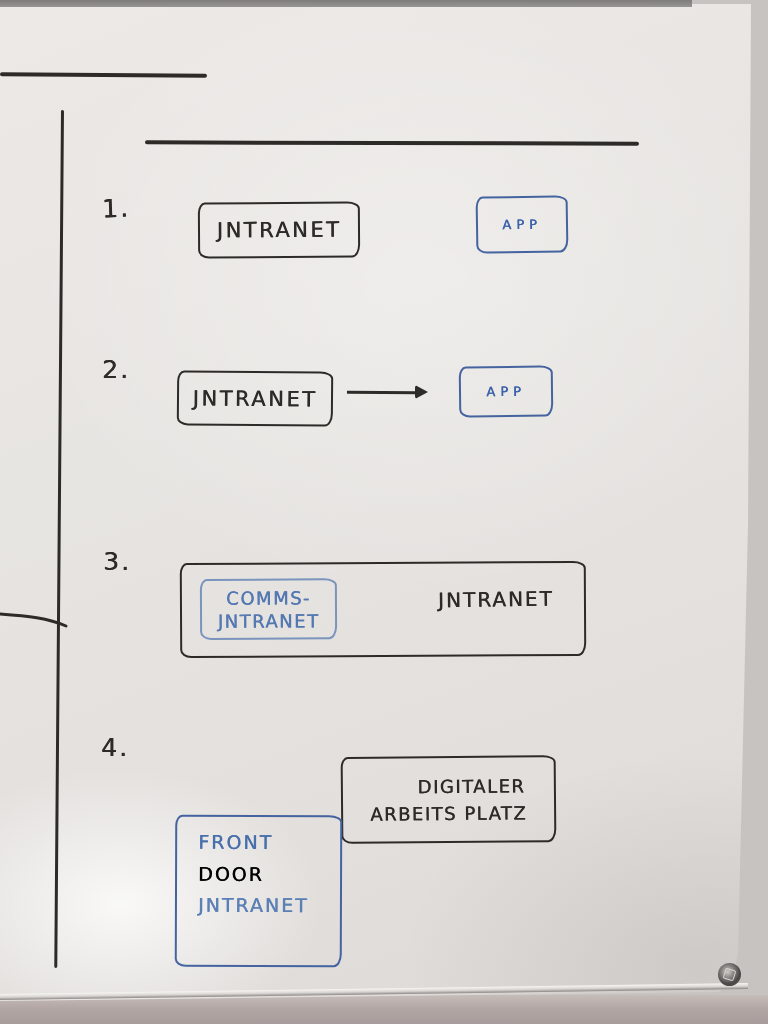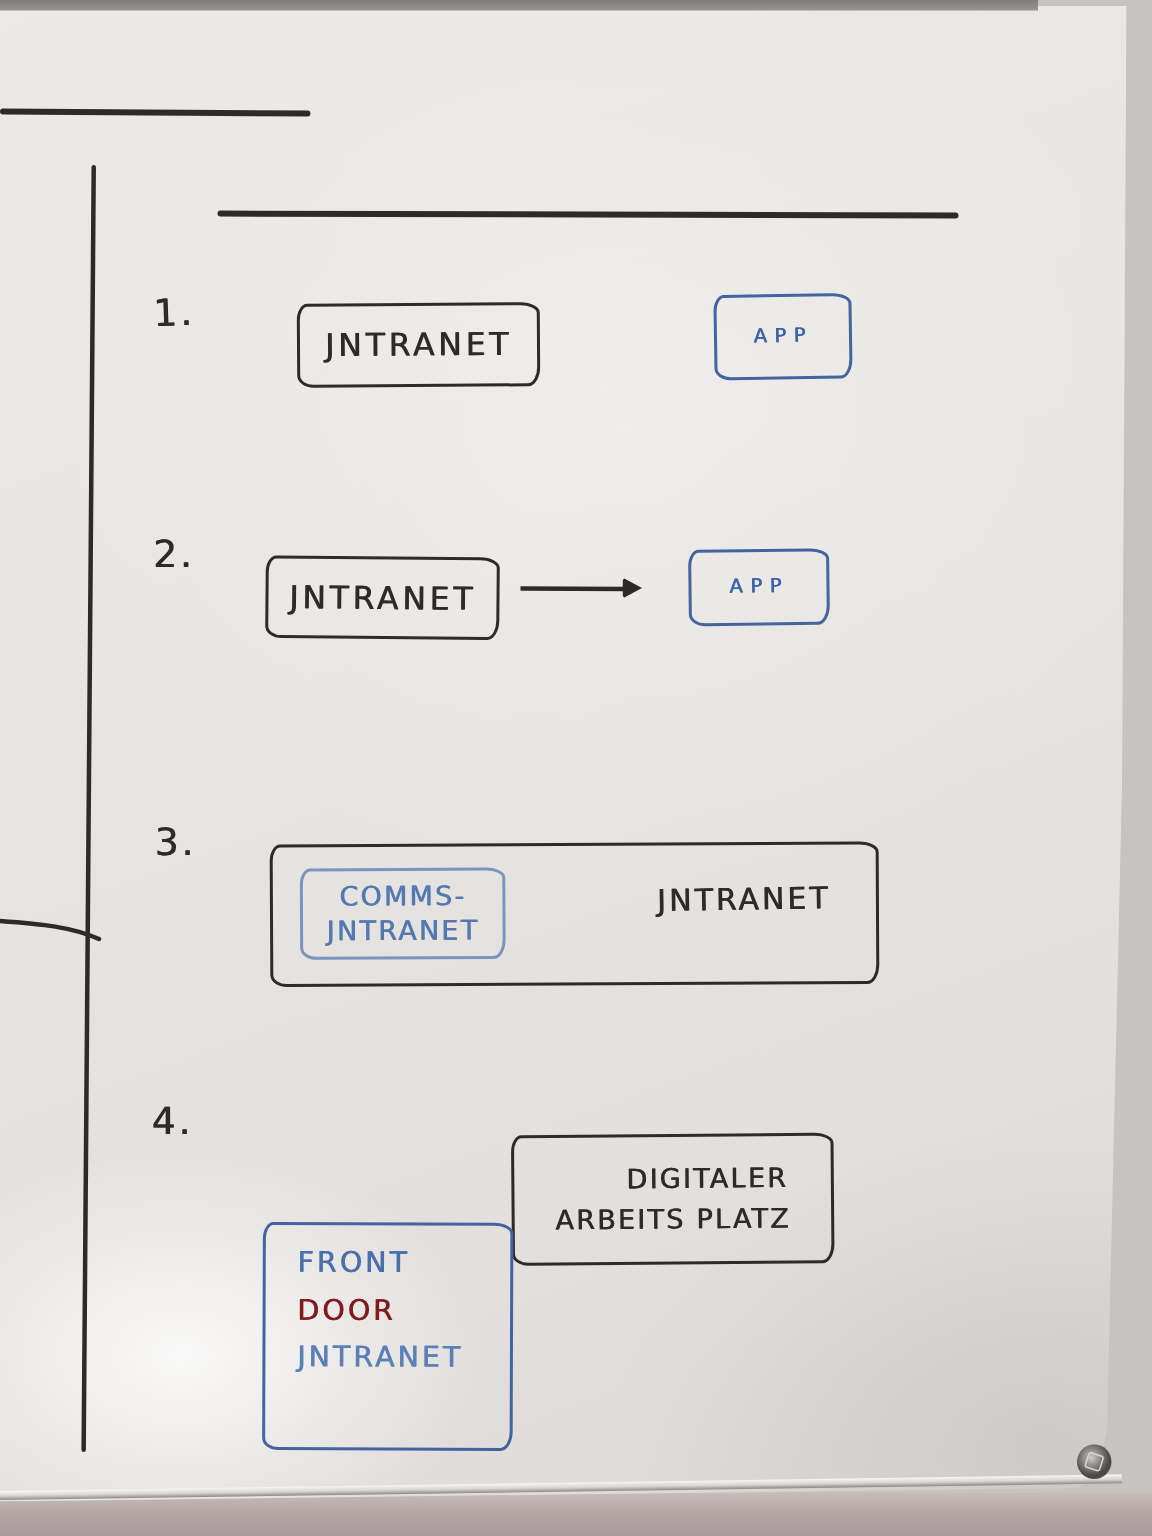--- a/index.html
+++ b/index.html
@@ -129,17 +129,17 @@
     <span class="row3-outer-label ink">JNTRANET</span>
   </div>
 
   <div class="num ink" style="left:101px;top:733px;">4.</div>
   <div class="sketch row4-dap" style="left:341px;top:756px;width:215px;height:87px;transform:rotate(-0.5deg);">
     <span class="ink l1">DIGITALER</span>
     <span class="ink">ARBEITS PLATZ</span>
   </div>
   <div class="sketch blue row4-front" style="left:175px;top:775px;width:167px;height:152px;transform:rotate(0.2deg);background:rgba(231,229,226,0.0);margin-top:40px;">
     <span class="ink-blue" style="color:#4a70ac;">FRONT</span>
-    <span class="ink-blue" style="color:#7f1d1d;">DOOR</span>
+    <span class="ink-blue" style="color:#000000;">DOOR</span>
     <span class="ink-blue" style="color:#5b80b6;">JNTRANET</span>
   </div>
 
 </div>
 
 </body></html>

